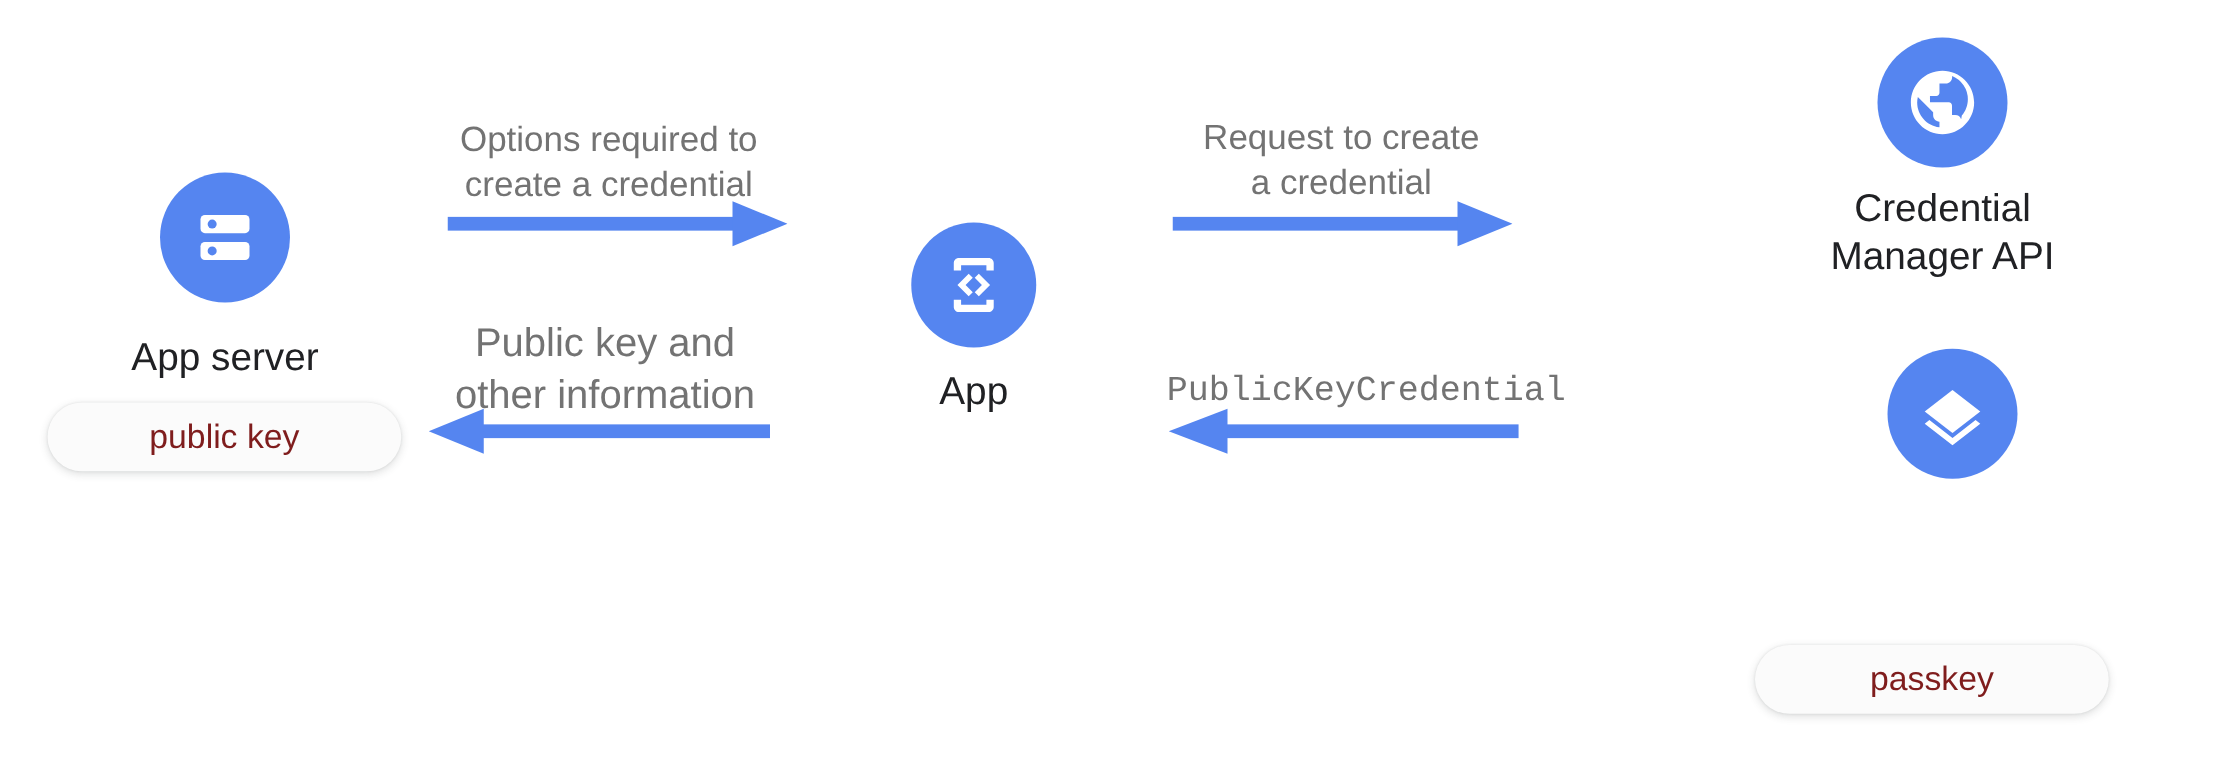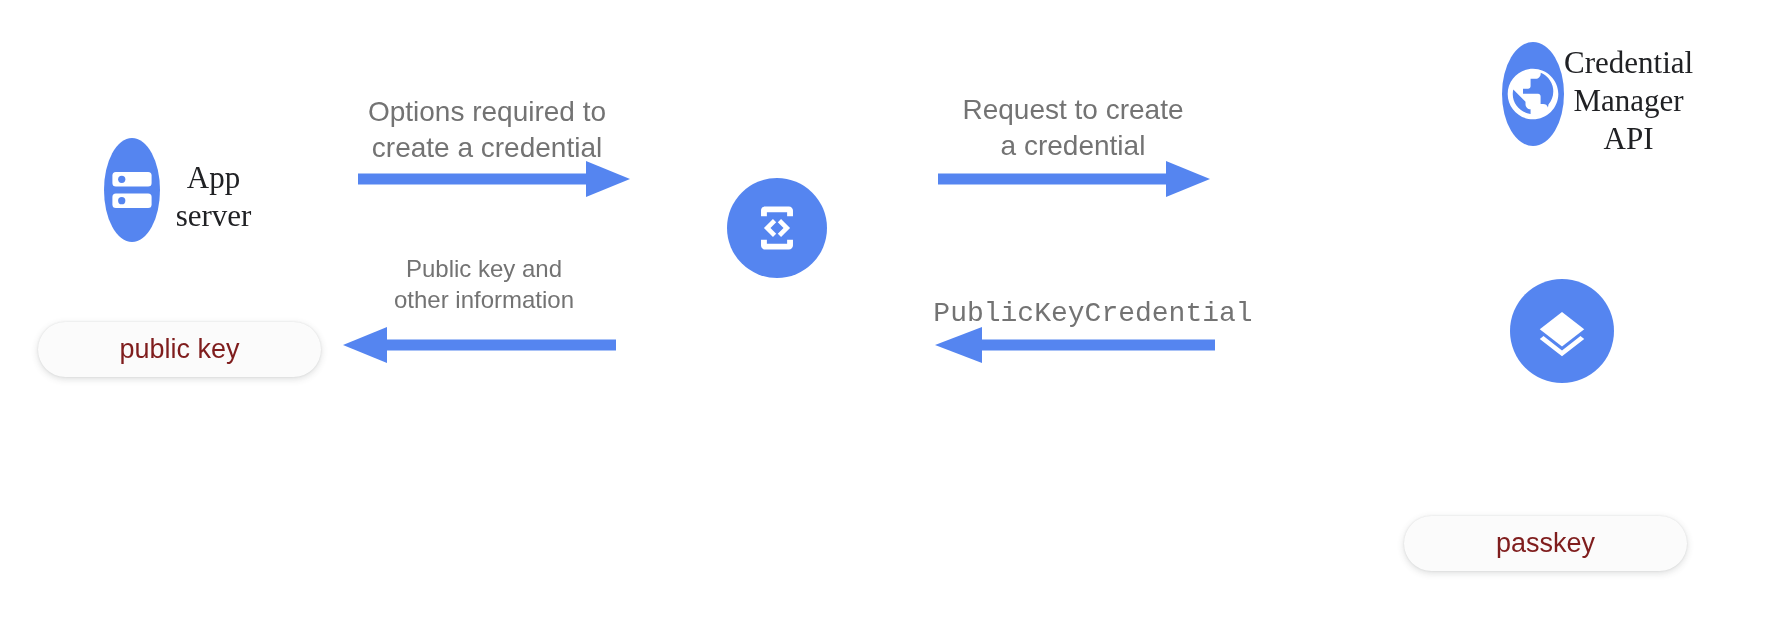--- a/index.html
+++ b/index.html
@@ -16,22 +16,22 @@
     width: 1770px;
     height: 622px;
     background: #ffffff;
     overflow: hidden;
   }
 
   
   .node {
     position: absolute;
     display: flex;
+    flex-direction: column;
     align-items: center;
-    font-family: Liberation Serif, serif;
   }
   .circle-icon {
     border-radius: 50%;
     background: #5585f0;
     display: flex;
     align-items: center;
     justify-content: center;
   }
   .node-label {
     color: #202124;
@@ -96,39 +96,40 @@
   <div class="arrow-label" style="left:337px; top:94px; width:300px; font-size:28px;">Options required to
 create a credential</div>
 
   <div class="arrow" style="left:358px; top:157px; width:272px; height:44px;">
     <svg width="272" height="44" viewBox="0 0 272 44" aria-hidden="true">
       <rect x="0" y="16.5" width="230" height="11" fill="#5585f0"></rect>
       <polygon points="228,4 272,22 228,40" fill="#5585f0"></polygon>
     </svg>
   </div>
 
-  <div class="arrow-label" style="left:349px; top:254px; width:270px; font-size:24px;">Public key and
+  <div class="arrow-label" style="left:349px; top:254px; width:270px; font-size:32px;">Public key and
 other information</div>
 
   <div class="arrow" style="left:341px; top:323px; width:275px; height:44px;">
     <svg width="275" height="44" viewBox="0 0 275 44" aria-hidden="true">
       <rect x="44" y="16.5" width="231" height="11" fill="#5585f0"></rect>
       <polygon points="46,4 2,22 46,40" fill="#5585f0"></polygon>
     </svg>
   </div>
 
   <div class="node" style="left:727px; top:178px; width:104px;">
     <div class="circle-icon" style="width:100px; height:100px;">
       <svg width="54" height="54" viewBox="0 0 24 24" aria-hidden="true">
         <path d="M6.7 2.4h10.6c1.0 0 1.8 0.8 1.8 1.8v2.6h-2.6V5.0H7.5v1.8H4.9V4.2c0-1.0 0.8-1.8 1.8-1.8z" fill="#ffffff"></path>
         <path d="M4.9 17.2h2.6v1.8h9.0v-1.8h2.6v2.6c0 1.0-0.8 1.8-1.8 1.8H6.7c-1.0 0-1.8-0.8-1.8-1.8v-2.6z" fill="#ffffff"></path>
         <path d="M10.2 8.0l1.45 1.45L9.1 12l2.55 2.55L10.2 16l-4-4 4-4z" fill="#ffffff"></path>
         <path d="M13.8 8.0l4 4-4 4-1.45-1.45L14.9 12l-2.55-2.55L13.8 8.0z" fill="#ffffff"></path>
       </svg>
     </div>
+    <div class="node-label" style="margin-top:16px; font-size:31px; width:200px;">App</div>
   </div>
 
   <div class="arrow-label" style="left:928px; top:92px; width:290px; font-size:28px;">Request to create
 a credential</div>
 
   <div class="arrow" style="left:938px; top:157px; width:272px; height:44px;">
     <svg width="272" height="44" viewBox="0 0 272 44" aria-hidden="true">
       <rect x="0" y="16.5" width="230" height="11" fill="#5585f0"></rect>
       <polygon points="228,4 272,22 228,40" fill="#5585f0"></polygon>
     </svg>

